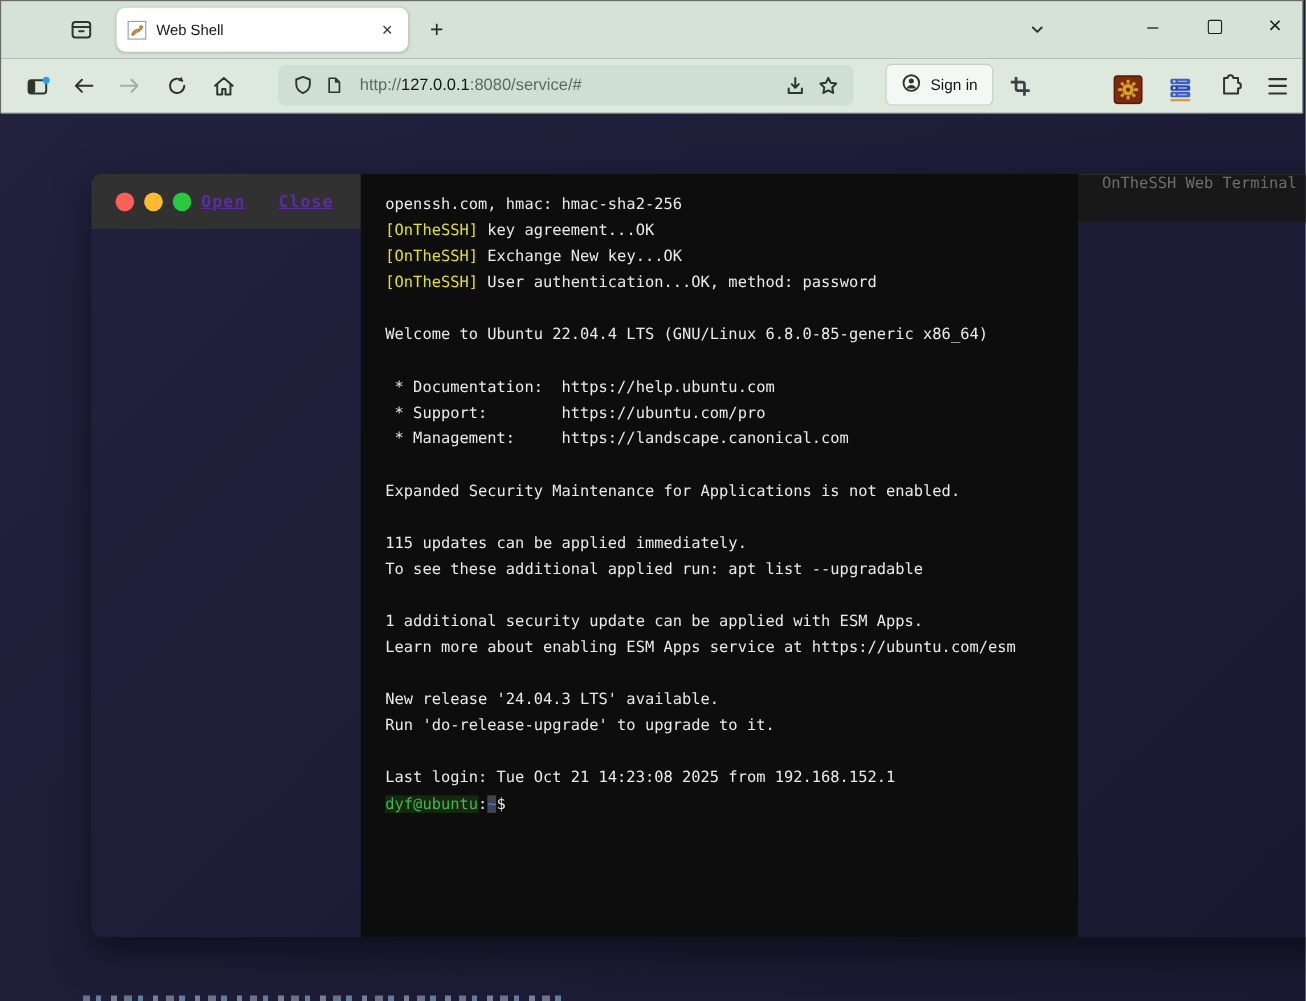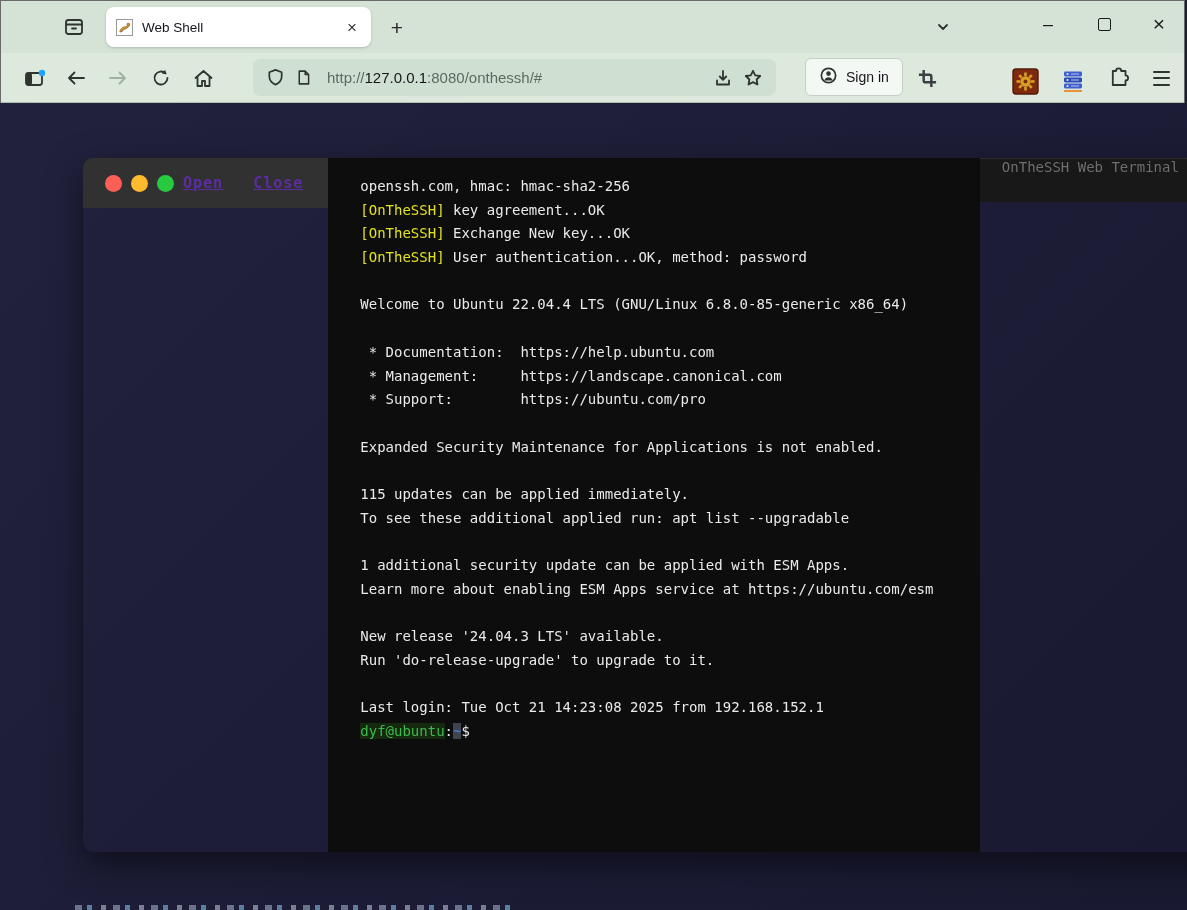--- a/index.html
+++ b/index.html
@@ -51,21 +51,21 @@
   .content{position:absolute;top:101px;left:0;width:1187px;height:809px;}
   .term-card{position:absolute;left:83px;top:57px;width:1160px;height:694px;border-radius:10px;overflow:hidden;
     box-shadow:0 12px 34px rgba(0,0,0,.5);display:flex;flex-direction:row;}
   .term-header{height:50px;background:#313131;display:flex;align-items:center;padding:0 25px 0 22px;box-sizing:border-box;}
   .dot{width:17px;height:17px;border-radius:50%;margin-right:9px;}
   .term-links{margin-left:auto;display:flex;gap:30px;}
   .term-link{font-family:"DejaVu Sans Mono",monospace;font-size:15px;font-weight:bold;letter-spacing:1px;
     color:#5d2ca2;text-decoration:underline;cursor:pointer;}
   .term-body{flex:1;background:#0d0d0d;padding:17px 22px;box-sizing:border-box;overflow:hidden;
     font-family:"DejaVu Sans Mono",monospace;font-size:14px;color:#eaeaea;}
-  .tline{white-space:pre;line-height:23.7px;height:23.7px;margin-left:10px;}
+  .tline{white-space:pre;line-height:23.7px;height:23.7px;}
   .c-fg{color:#eaeaea;} .c-yellow{color:#e2e022;} .c-green{color:#3fb950;} .c-blue{color:#4a7edd;}
   .hl{background:#14290e;} .cur{background:#40444f;}
   .term-footer{height:43px;background:#181818;border-top:1px solid #2d2d2d;display:flex;align-items:flex-start;
     padding:0 22px;font-family:"DejaVu Sans Mono",monospace;font-size:14px;color:#6e6e6e;}
   .clipped-status{position:absolute;left:75px;bottom:0;width:435px;height:5px;opacity:.65;
     background:repeating-linear-gradient(90deg,#97a0b8 0 7px,transparent 7px 12px,#7fb2d4 12px 17px,transparent 17px 26px,#aab3c6 26px 31px,transparent 31px 38px);}
 </style>
 </head>
 <body>
 
@@ -143,21 +143,21 @@
         <span class="icon-btn" style="width:28px">
           <svg width="19" height="19" viewBox="0 0 20 20">
             <path class="stroke-i" stroke-width="1.6" d="M10 2 L3.5 4.5 v4.5 c0 4.5 3 7 6.5 8.5 c3.5-1.5 6.5-4 6.5-8.5 V4.5 Z"></path>
           </svg>
         </span>
         <span class="icon-btn" style="width:28px">
           <svg width="17" height="17" viewBox="0 0 20 20">
             <path class="stroke-i" stroke-width="1.6" d="M5 2.5 h7 l4 4 V17.5 H5 Z M12 2.5 v4 h4"></path>
           </svg>
         </span>
-        <span class="url-text"><span class="url-scheme">http://</span><span class="url-host">127.0.0.1</span><span class="url-rest">:8080/onthessh/#</span></span>
+        <span class="url-text"><span class="url-scheme">http://</span><span class="url-host">127.0.0.1</span><span class="url-rest">:8080/service/#</span></span>
         <span class="icon-btn" style="width:30px">
           <svg width="20" height="20" viewBox="0 0 20 20">
             <path class="stroke-i" stroke-width="1.7" d="M4 12.5 v4 h12 v-4 M10 3 v8.5 M6.8 8.5 L10 11.8 l3.2-3.3"></path>
           </svg>
         </span>
         <span class="icon-btn" style="width:30px">
           <svg width="20" height="20" viewBox="0 0 20 20">
             <path class="stroke-i" stroke-width="1.6" d="M10 2.8 l2.2 4.5 5 .7 -3.6 3.5 .85 5 -4.45-2.35 L5.55 16.5 l.85-5 L2.8 8 l5-.7 Z"></path>
           </svg>
         </span>
@@ -248,22 +248,22 @@
 
       <div class="term-body">
           <div class="tline"><span class="c-fg">openssh.com, hmac: hmac-sha2-256</span></div>
           <div class="tline"><span class="c-yellow">[OnTheSSH]</span><span class="c-fg"> key agreement...OK</span></div>
           <div class="tline"><span class="c-yellow">[OnTheSSH]</span><span class="c-fg"> Exchange New key...OK</span></div>
           <div class="tline"><span class="c-yellow">[OnTheSSH]</span><span class="c-fg"> User authentication...OK, method: password</span></div>
           <div class="tline"> </div>
           <div class="tline"><span class="c-fg">Welcome to Ubuntu 22.04.4 LTS (GNU/Linux 6.8.0-85-generic x86_64)</span></div>
           <div class="tline"> </div>
           <div class="tline"><span class="c-fg"> * Documentation:  https://help.ubuntu.com</span></div>
+          <div class="tline"><span class="c-fg"> * Support:        https://ubuntu.com/pro</span></div>
           <div class="tline"><span class="c-fg"> * Management:     https://landscape.canonical.com</span></div>
-          <div class="tline"><span class="c-fg"> * Support:        https://ubuntu.com/pro</span></div>
           <div class="tline"> </div>
           <div class="tline"><span class="c-fg">Expanded Security Maintenance for Applications is not enabled.</span></div>
           <div class="tline"> </div>
           <div class="tline"><span class="c-fg">115 updates can be applied immediately.</span></div>
           <div class="tline"><span class="c-fg">To see these additional applied run: apt list --upgradable</span></div>
           <div class="tline"> </div>
           <div class="tline"><span class="c-fg">1 additional security update can be applied with ESM Apps.</span></div>
           <div class="tline"><span class="c-fg">Learn more about enabling ESM Apps service at https://ubuntu.com/esm</span></div>
           <div class="tline"> </div>
           <div class="tline"><span class="c-fg">New release '24.04.3 LTS' available.</span></div>

